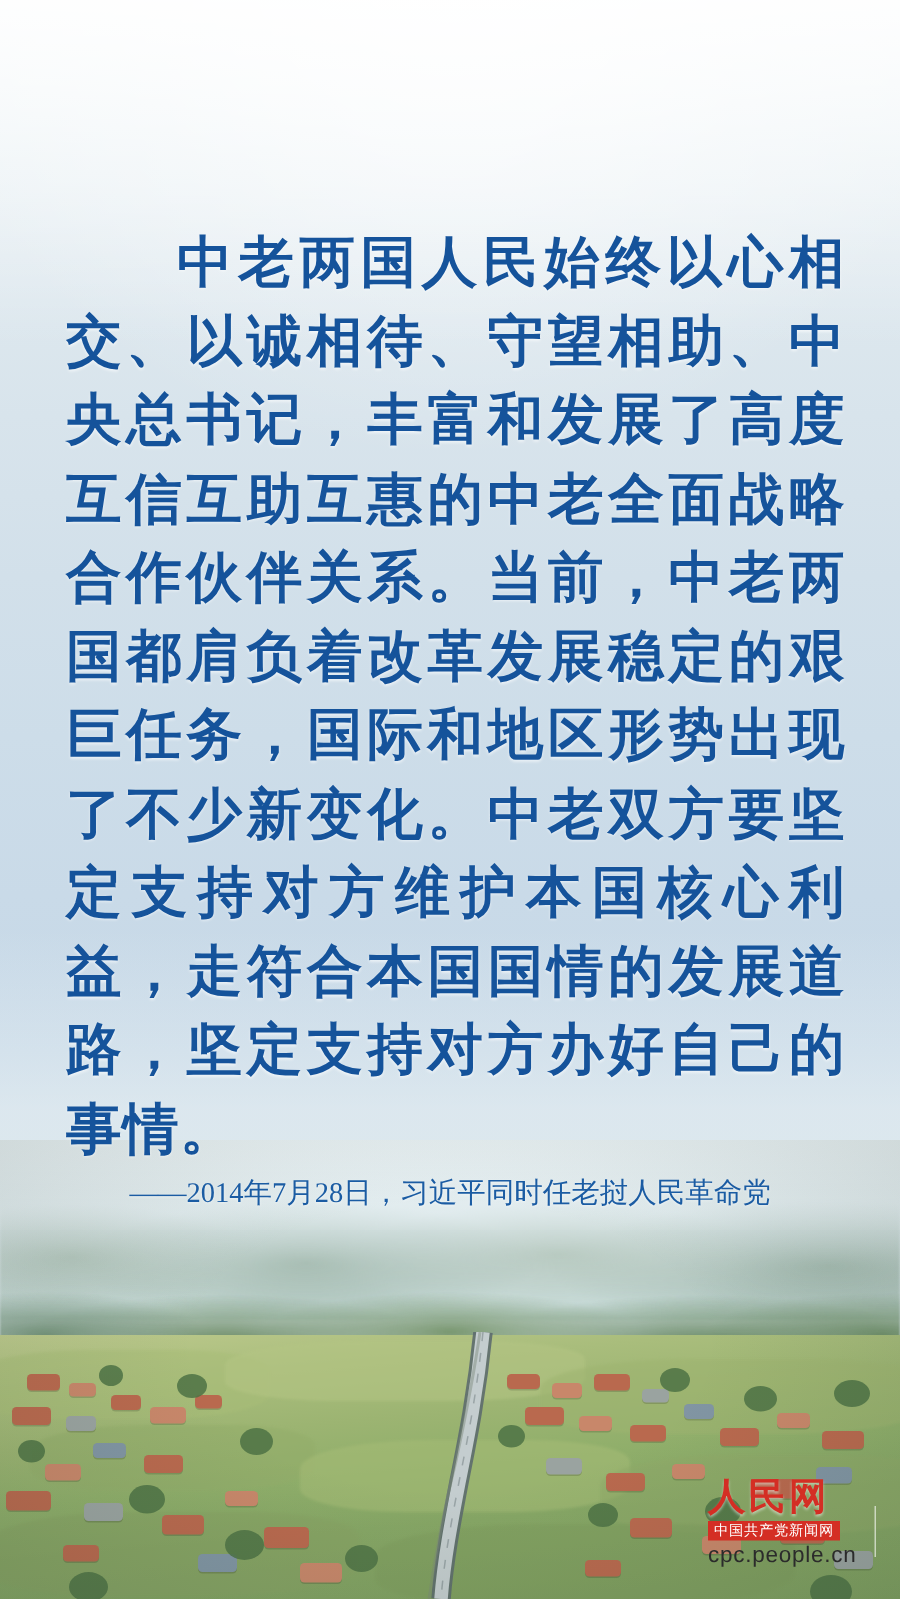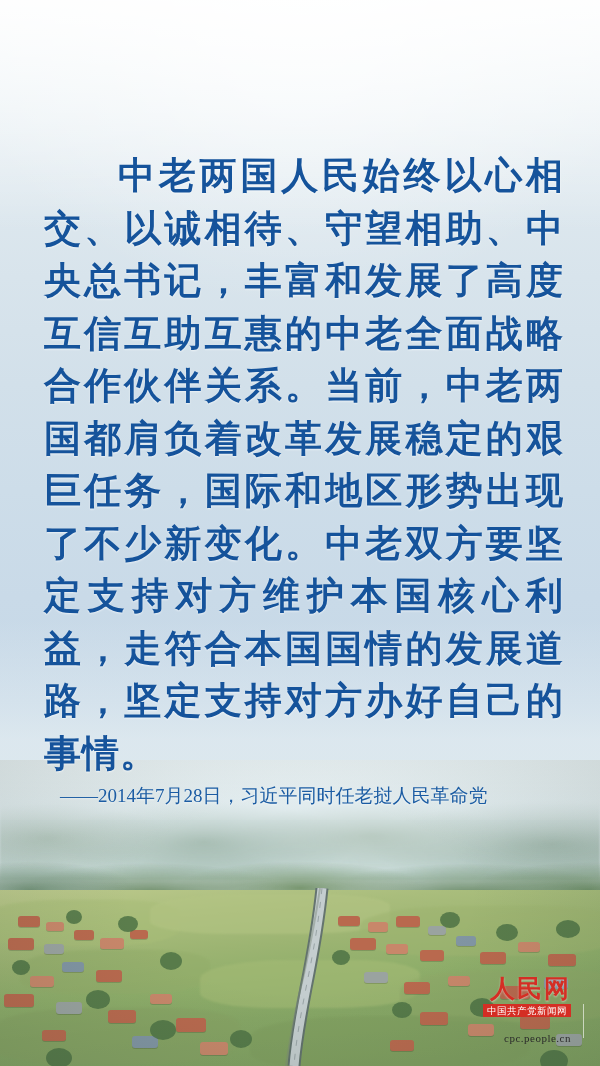--- a/index.html
+++ b/index.html
@@ -144,65 +144,65 @@
 
   
   .attribution {
     position: absolute;
     left: 60px;
     top: 780px;
     width: 480px;
     color: #1b5ca3;
     font-size: 19px;
     line-height: 1.65;
-    text-align: left;
+    text-align: center;
     font-weight: 500;
     text-shadow: 0 1px 2px rgba(255,255,255,0.55);
   }
   .attribution .line1 { display: block; }
   .attribution .line2 { display: block; }
 
   
   .logos {
     position: absolute;
     right: 14px;
     bottom: 22px;
     display: flex;
     align-items: flex-end;
     gap: 10px;
   }
   .logo-people {
     display: flex;
     flex-direction: column;
-    align-items: flex-end;
+    align-items: flex-start;
     line-height: 1;
   }
   .logo-people .cn {
     color: #d42e24;
     font-size: 25px;
     font-weight: 700;
     letter-spacing: 2px;
     font-family: "Liberation Serif", serif;
     text-shadow: 0 1px 2px rgba(255,255,255,0.5);
   }
   .logo-people .sub {
     margin-top: 3px;
     background: #d42e24;
     color: #ffffff;
     font-size: 9.5px;
     padding: 2px 4px;
     letter-spacing: 0.5px;
     font-family: "Liberation Sans", sans-serif;
   }
   .logo-people .url {
-    margin-top: 16px;
+    margin-top: 2px;
     color: #2b2b2b;
-    font-size: 11px;
+    font-size: 15px;
     letter-spacing: 0.5px;
-    font-family: Liberation Serif, serif;
+    font-family: Liberation Sans, sans-serif;
   }
   .logo-shixi {
     display: flex;
     align-items: baseline;
     color: #ffffff;
     font-size: 26px;
     font-weight: 700;
     letter-spacing: 1px;
     text-shadow: 0 1px 3px rgba(0,0,0,0.45);
     font-family: "Liberation Serif", serif;

